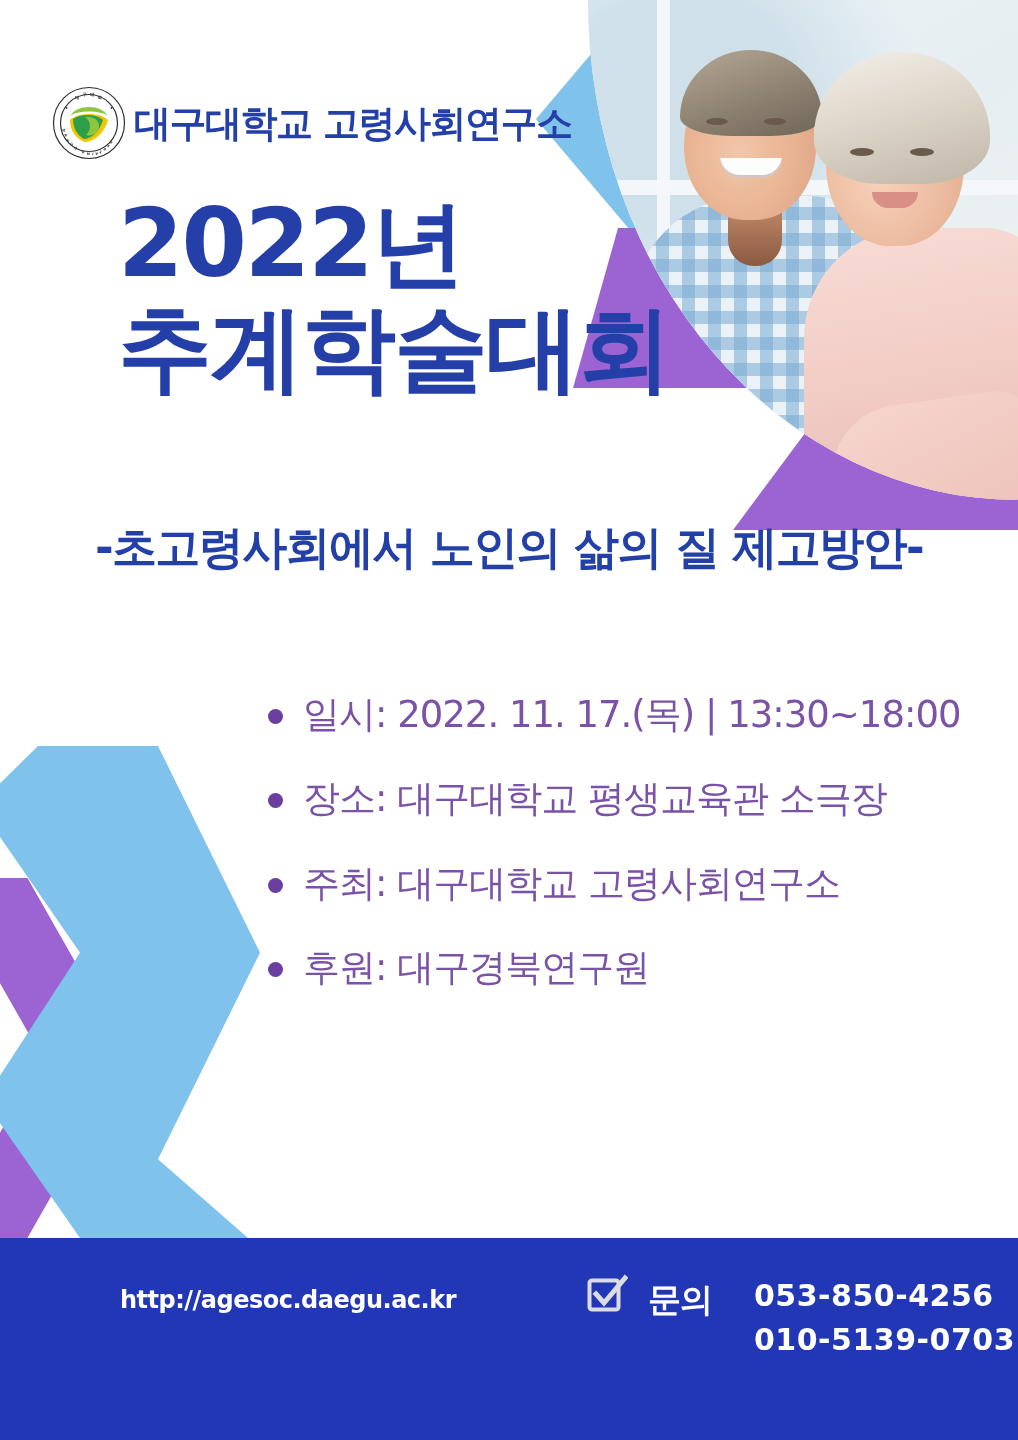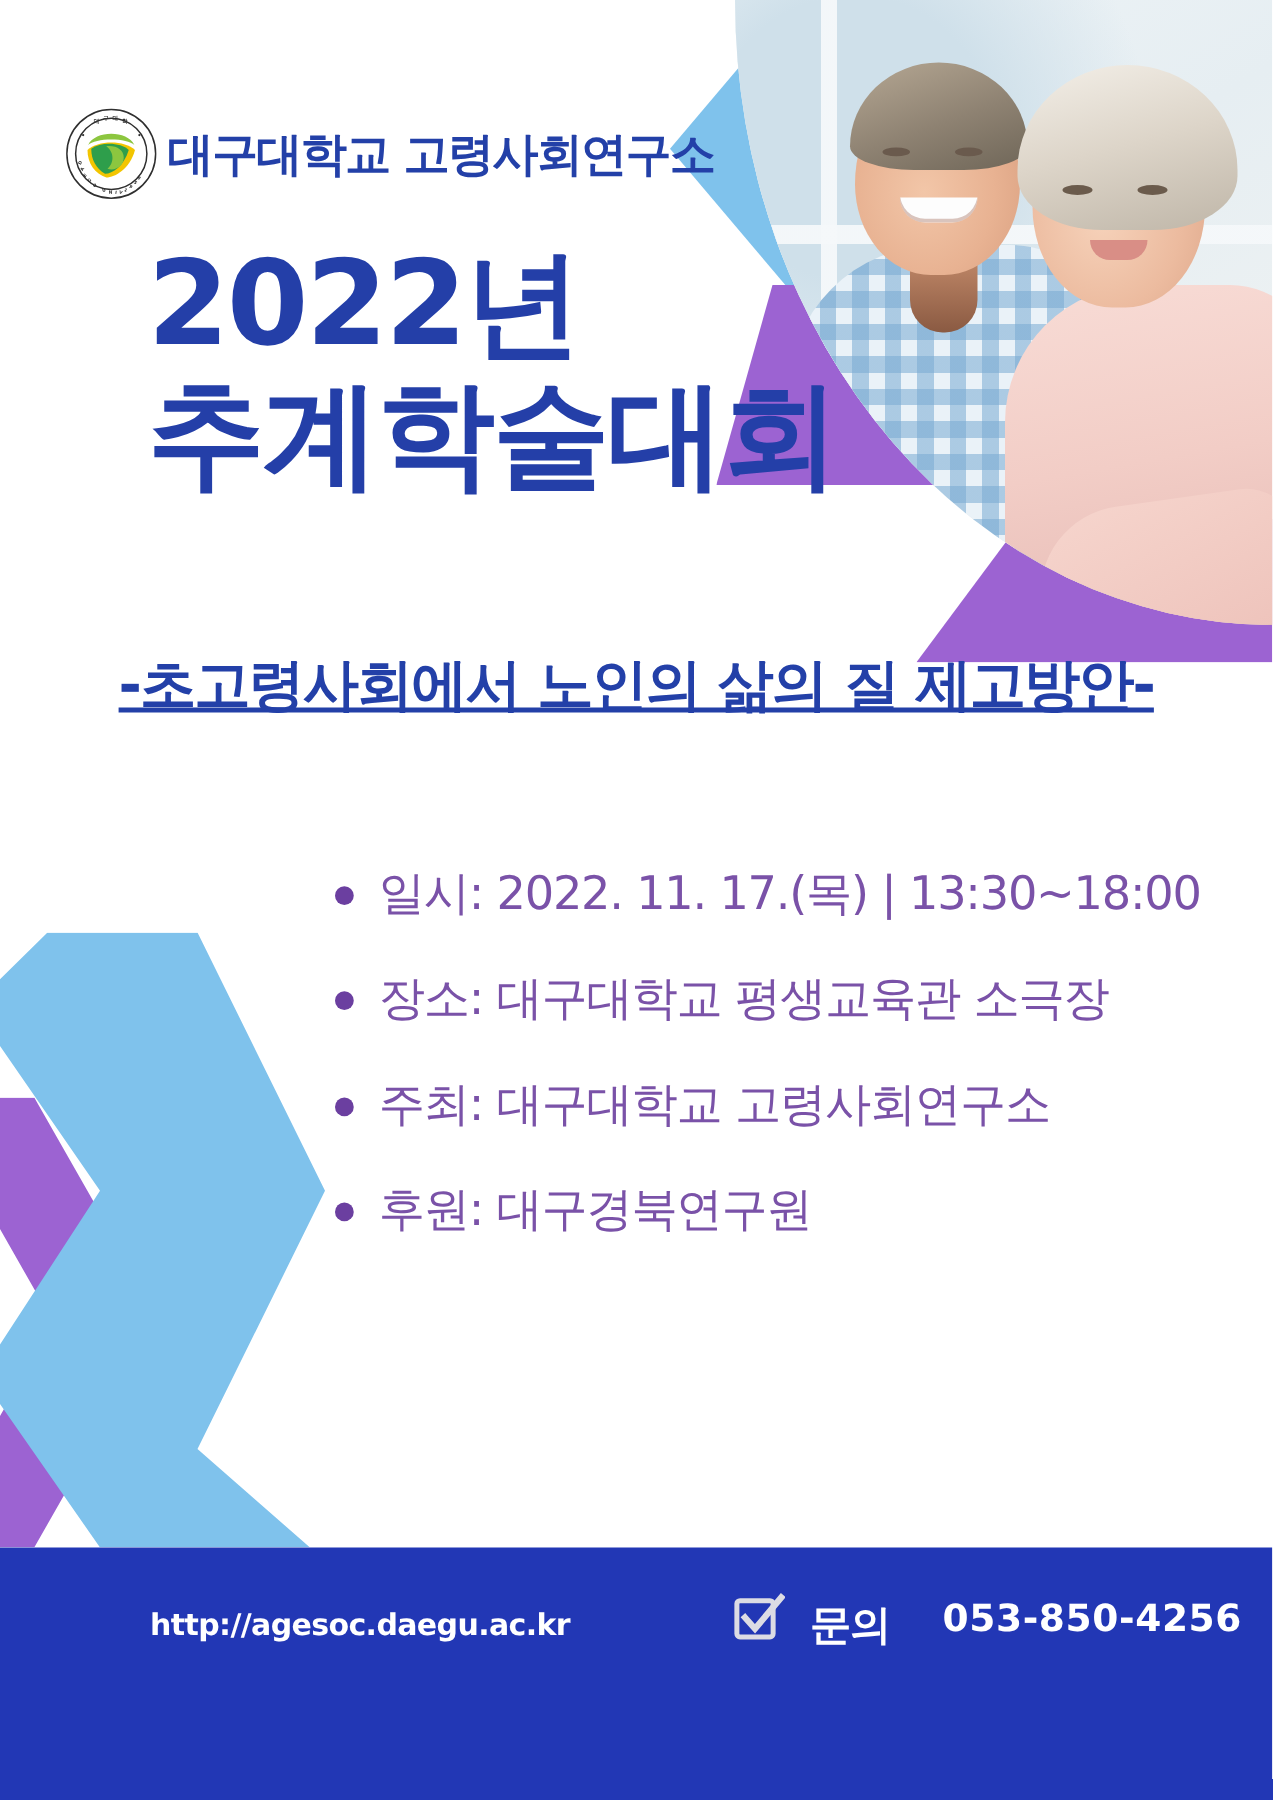--- a/index.html
+++ b/index.html
@@ -276,21 +276,20 @@
     position: absolute;
     left: 52px;
     top: 518px;
     width: 914px;
     text-align: center;
     font-size: 45px;
     font-weight: 700;
     color: #2340A8;
     letter-spacing: -1.6px;
     white-space: nowrap;
-    text-decoration: underline;
   }
 
   
   .info-list {
     position: absolute;
     left: 268px;
     top: 692px;
     z-index: 3;
   }
   .info-row {
@@ -476,17 +475,18 @@
     <div class="footer-contact">
       <span class="check-icon">
         <svg viewBox="0 0 42 42" width="42" height="42" aria-hidden="true">
           <rect x="3.5" y="6.5" width="29" height="29" rx="2.5" fill="none" stroke="#DCDCE4" stroke-width="4"></rect>
           <path d="M10 20 L18 29 L39 4" fill="none" stroke="#DCDCE4" stroke-width="5" stroke-linecap="square" stroke-linejoin="miter"></path>
         </svg>
       </span>
       <span class="contact-label">문의</span>
       <div class="phone-list">
         <div class="phone">053-850-4256</div>
+        <div class="phone">010-5139-0703</div>
       </div>
     </div>
   </div>
 
 </div>
 
 </body></html>

